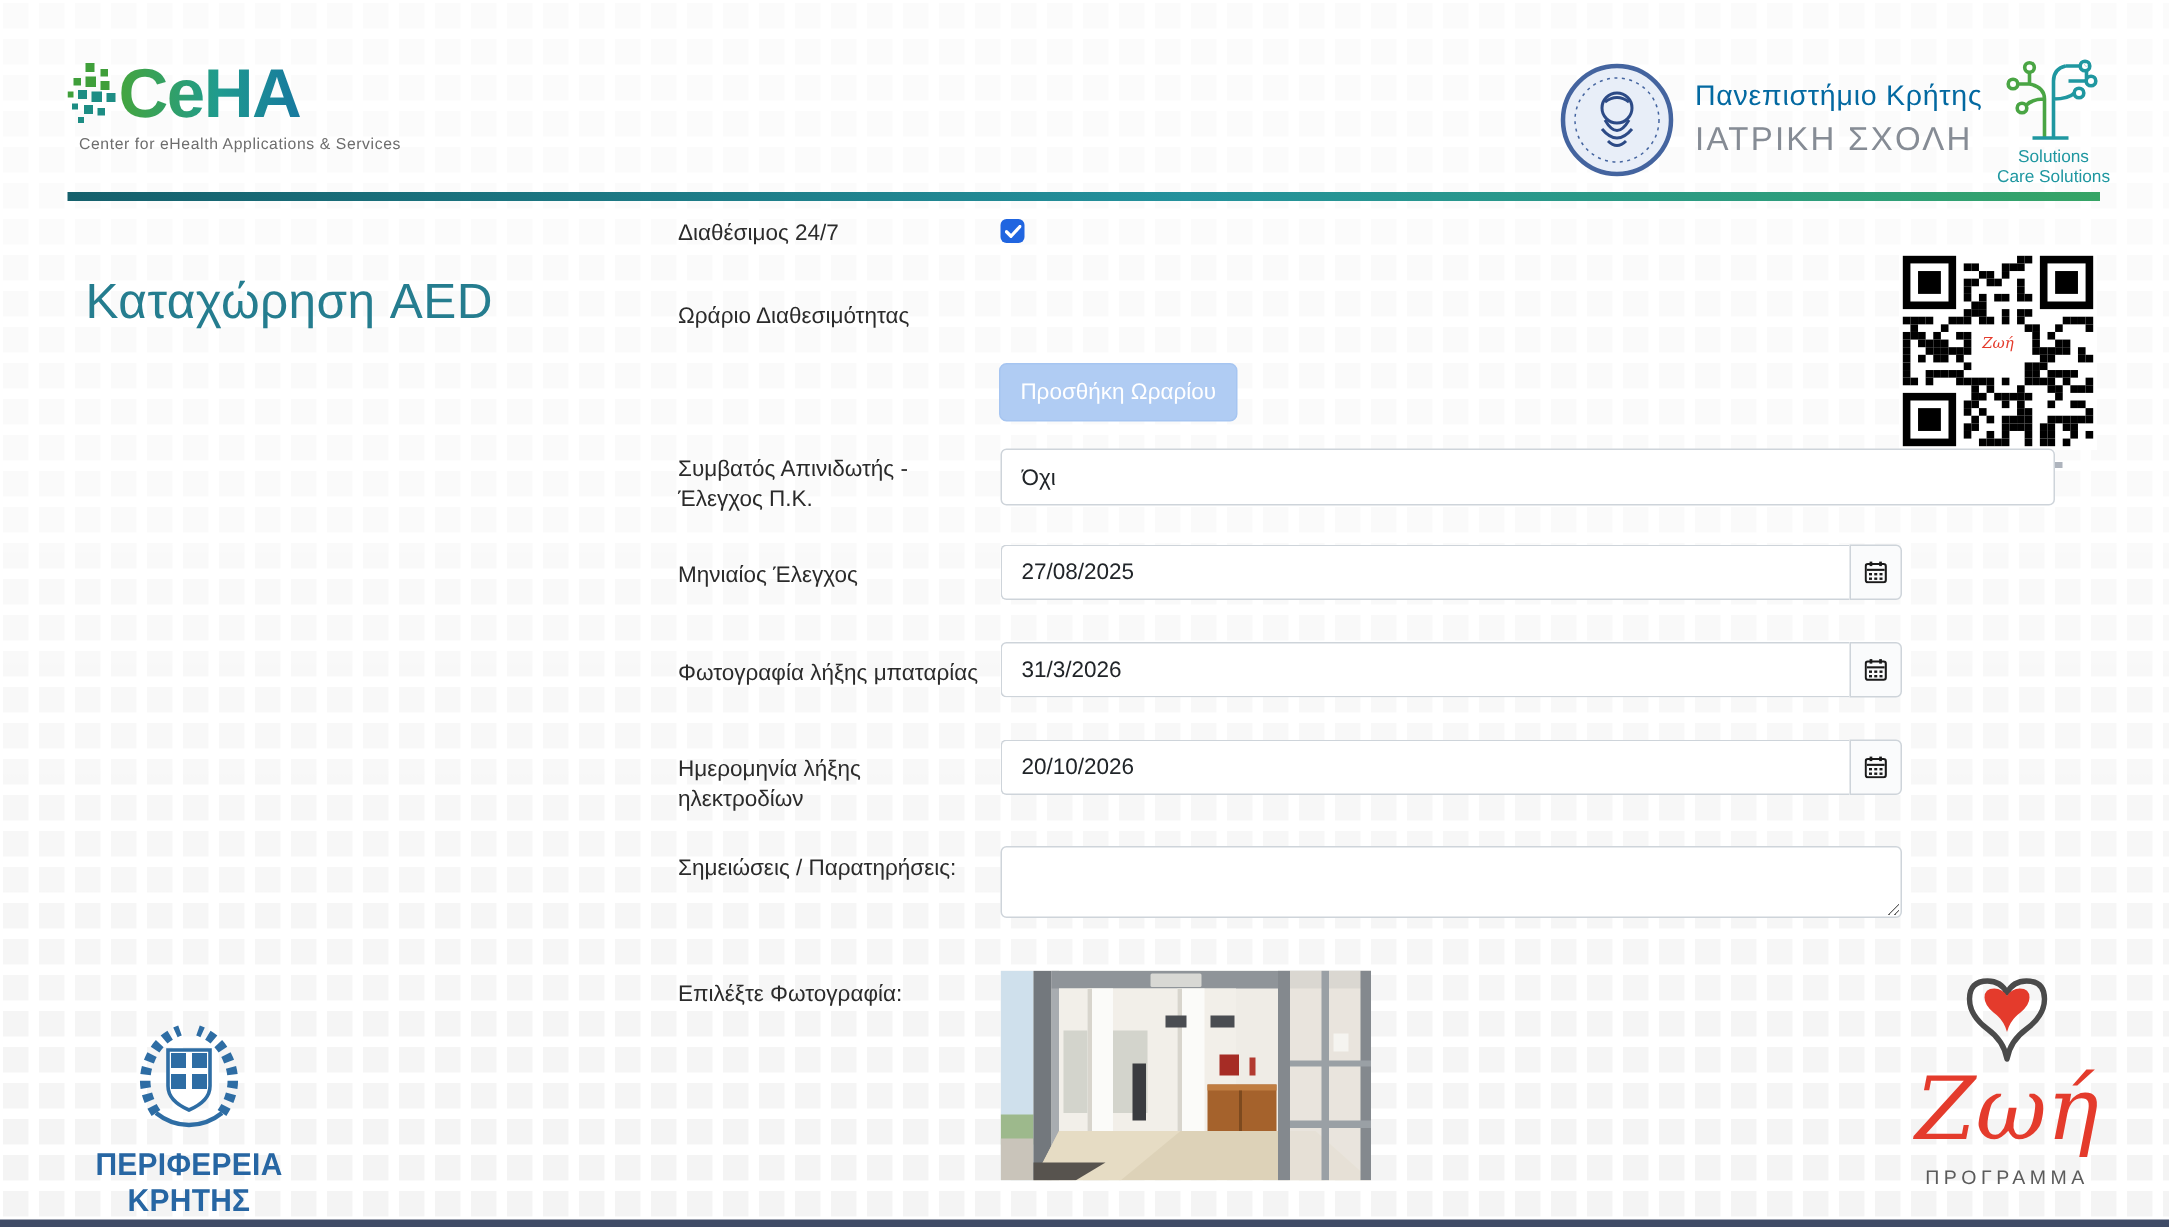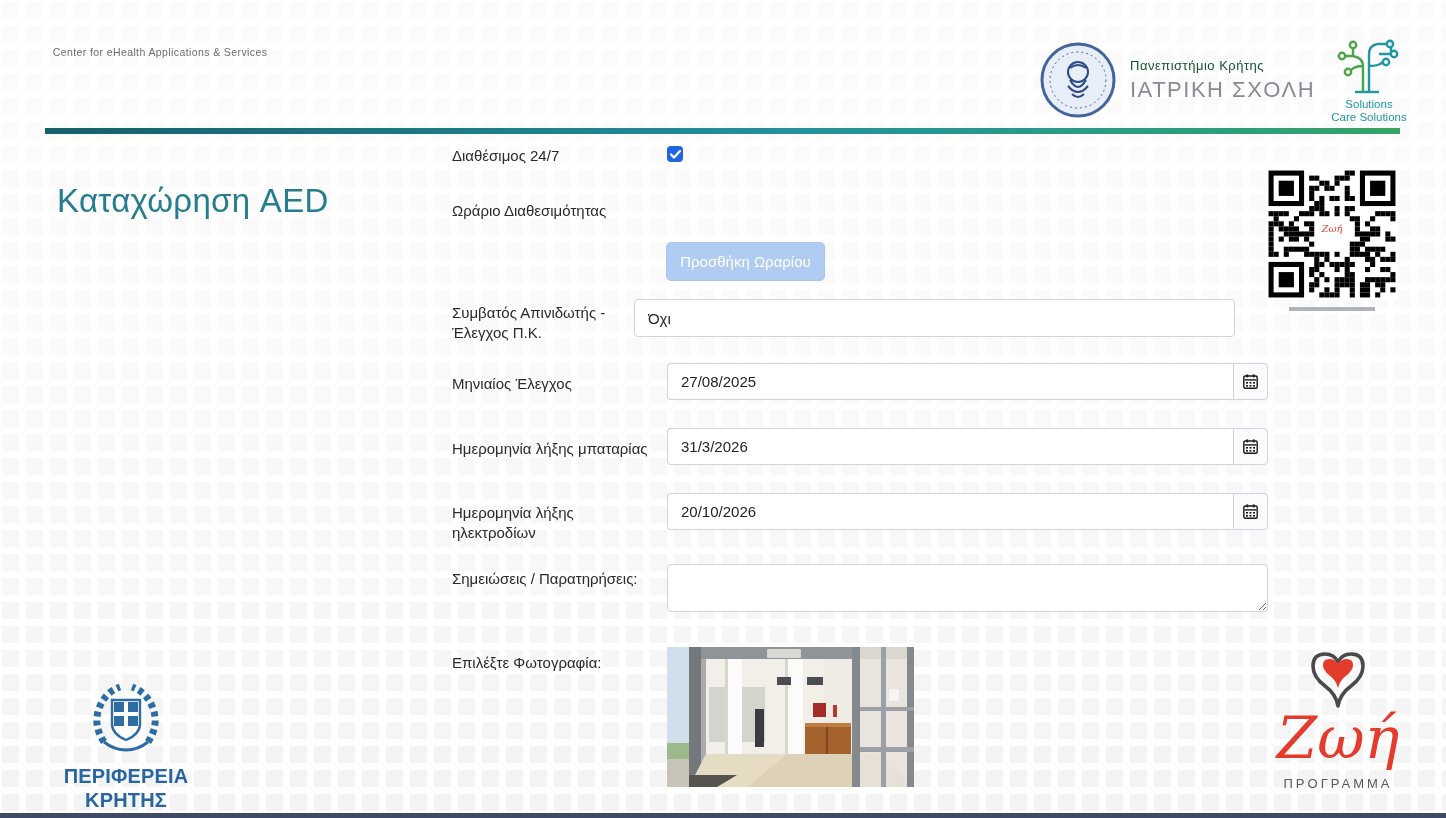--- a/index.html
+++ b/index.html
@@ -9,21 +9,21 @@
   .layer { position:absolute; z-index:2; }
 
   
   .ceha { left:45px; top:40px; width:230px; }
   .ceha-row { display:flex; align-items:flex-end; }
   .ceha-name { font-size:46px; font-weight:bold; letter-spacing:-1px; line-height:44px;
     background:linear-gradient(90deg,#45a53d 0%,#1f9b8e 55%,#17799f 100%);
     -webkit-background-clip:text; background-clip:text; color:transparent; }
   .ceha-tag { font-size:10.5px; color:#6d6d6d; margin-top:6px; letter-spacing:0.4px; white-space:nowrap;text-align:center; }
   .uoc { left:1040px; top:42px; display:flex; align-items:center; gap:14px; }
-  .uoc-text1 { font-size:13px; color:#14532d; letter-spacing:0.5px; }
+  .uoc-text1 { font-size:19px; color:#0369a1; letter-spacing:0.5px; }
   .uoc-text2 { font-size:22px; color:#868c95; letter-spacing:1.5px; margin-top:4px; }
   .ics { left:1328px; top:36px; width:82px; text-align:center; }
   .ics-line { font-size:11.5px; color:#1f97a0; line-height:13px; }
   .divider { left:45px; top:128px; width:1355px; height:6px;
     background:linear-gradient(90deg,#15606c 0%,#24919c 55%,#2f9f77 90%,#36a465 100%); }
 
   
   .title { left:57px; top:182px; font-size:33px; color:#257d8f; letter-spacing:0.3px; }
   .qr-wrap { left:1266px; top:168px; width:132px; }
   .qr-caption { margin:3px auto 0; width:86px; height:4px; background:#6b7687; opacity:0.55; }
@@ -71,20 +71,42 @@
         <stop offset="1" stop-color="#fff" stop-opacity="1"></stop>
       </linearGradient>
       <mask id="fademask">
           <rect width="1446" height="818" fill="url(#fade)"></rect>
         </mask>
     </defs>
     <rect width="1446" height="818" fill="url(#sq)" mask="url(#fademask)" opacity="0.045"></rect>
   </svg>
 
   <div class="layer ceha">
+    <div class="ceha-row">
+      <svg width="34" height="42" viewBox="0 0 34 42">
+        <g fill="#3f9f3a">
+          <rect x="12" y="0" width="6" height="6"></rect>
+            <rect x="22" y="4" width="5" height="5"></rect>
+          <rect x="4" y="10" width="5" height="5"></rect>
+            <rect x="12" y="9" width="7" height="7"></rect>
+          <rect x="22" y="12" width="6" height="6"></rect>
+            <rect x="0" y="19" width="4" height="4"></rect>
+        </g>
+        <g fill="#1d8d84">
+          <rect x="7" y="18" width="6" height="6"></rect>
+            <rect x="16" y="19" width="7" height="7"></rect>
+          <rect x="26" y="20" width="6" height="6"></rect>
+            <rect x="3" y="27" width="4" height="4"></rect>
+          <rect x="11" y="28" width="6" height="6"></rect>
+            <rect x="20" y="30" width="5" height="5"></rect>
+          <rect x="7" y="36" width="4" height="4"></rect>
+        </g>
+      </svg>
+      <div class="ceha-name">CeHA</div>
+    </div>
     <div class="ceha-tag">Center for eHealth Applications &amp; Services</div>
   </div>
 
   <div class="layer uoc">
     <svg width="76" height="76" viewBox="0 0 76 76">
       <circle cx="38" cy="38" r="36" fill="#e8eef8" stroke="#44649f" stroke-width="3"></circle>
       <circle cx="38" cy="38" r="28" fill="none" stroke="#44649f" stroke-width="1" stroke-dasharray="2 3"></circle>
       <circle cx="38" cy="30" r="10" fill="none" stroke="#2c4a86" stroke-width="2"></circle>
       <path d="M30 38 q8 14 16 0 M28 44 q10 12 20 0 M32 52 q6 6 12 0" fill="none" stroke="#2c4a86" stroke-width="2"></path>
       <path d="M30 26 q8 -6 16 0" fill="none" stroke="#2c4a86" stroke-width="2"></path>
@@ -323,34 +345,34 @@
         <rect x="12.692307692307692" y="104.07692307692307" width="15.23076923076923" height="15.23076923076923" fill="#000"></rect>
         <text x="66" y="64" text-anchor="middle" font-size="10" fill="#e43b2c" font-family="DejaVu Serif, serif" font-style="italic">Ζωή</text>
       </svg>
     <div class="qr-caption"></div>
   </div>
 
   <div class="layer flabel" style="top:146px">Διαθέσιμος 24/7</div>
   <div class="layer flabel" style="top:201px">Ωράριο Διαθεσιμότητας</div>
   <div class="layer flabel" style="top:303px">Συμβατός Απινιδωτής - Έλεγχος Π.Κ.</div>
   <div class="layer flabel" style="top:374px">Μηνιαίος Έλεγχος</div>
-  <div class="layer flabel" style="top:439px">Ημερομηνία λήξης μπαταρίας</div>
+  <div class="layer flabel" style="top:439px">Φωτογραφία λήξης μπαταρίας</div>
   <div class="layer flabel" style="top:503px">Ημερομηνία λήξης ηλεκτροδίων</div>
   <div class="layer flabel" style="top:569px">Σημειώσεις / Παρατηρήσεις:</div>
   <div class="layer flabel" style="top:653px">Επιλέξτε Φωτογραφία:</div>
 
   <div class="layer checkbox">
     <svg width="11" height="9" viewBox="0 0 11 9">
       <polyline points="1,4.5 4,7.5 10,1" fill="none" stroke="#fff" stroke-width="2.2" stroke-linecap="round" stroke-linejoin="round"></polyline>
     </svg>
   </div>
 
   <div class="layer btn-add">Προσθήκη Ωραρίου</div>
 
-  <input class="layer tinput" style="left: 634px; top: 299px; width: 601px; height: 38px;" value="Όχι">
+  <input class="layer tinput" style="left: 667px; top: 299px; width: 703px; height: 38px;" value="Όχι">
 
   <div class="layer igroup" style="left:667px; top:363px;">
     <input value="27/08/2025" style="">
     <div class="addon">
       <svg width="15" height="15" viewBox="0 0 15 15">
         <rect x="0.8" y="2" width="13.4" height="12.2" rx="1.5" fill="none" stroke="#1a1a1a" stroke-width="1.4"></rect>
         <rect x="3.4" y="0.4" width="1.8" height="3" fill="#1a1a1a"></rect>
           <rect x="9.8" y="0.4" width="1.8" height="3" fill="#1a1a1a"></rect>
         <rect x="1.6" y="5.2" width="11.8" height="1.4" fill="#1a1a1a"></rect>
         <g fill="#1a1a1a">

